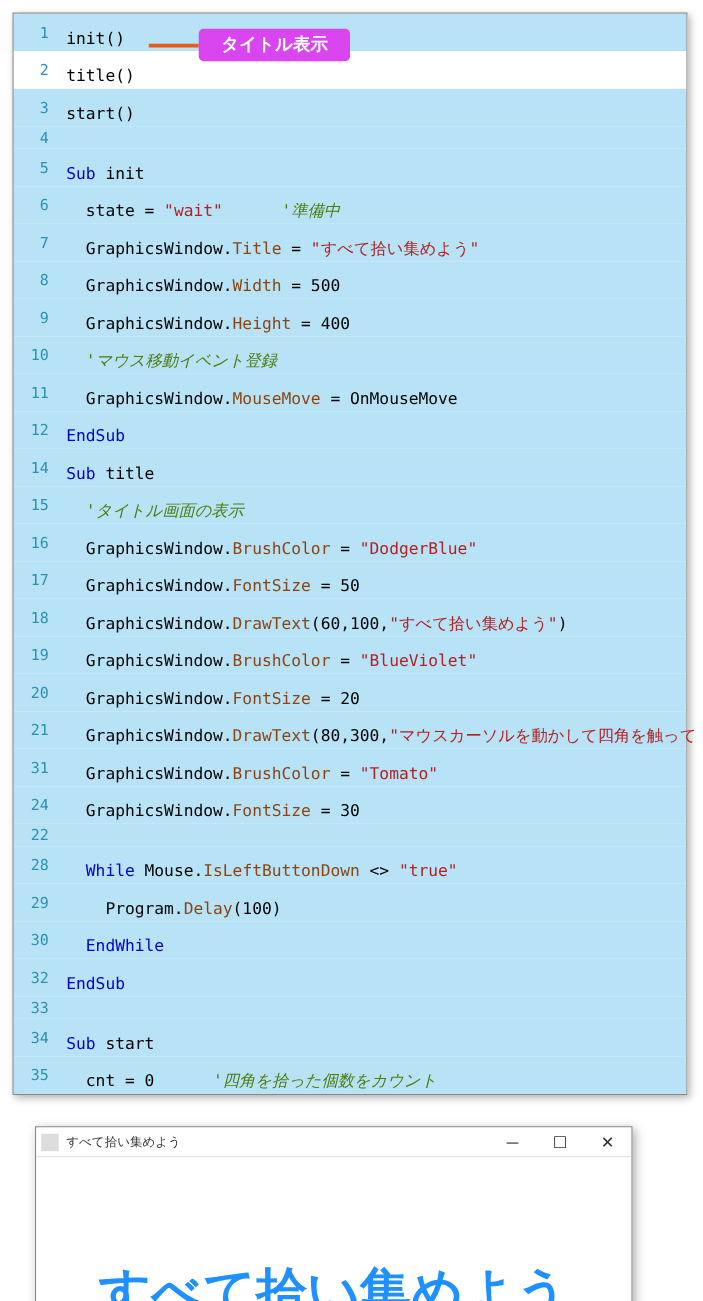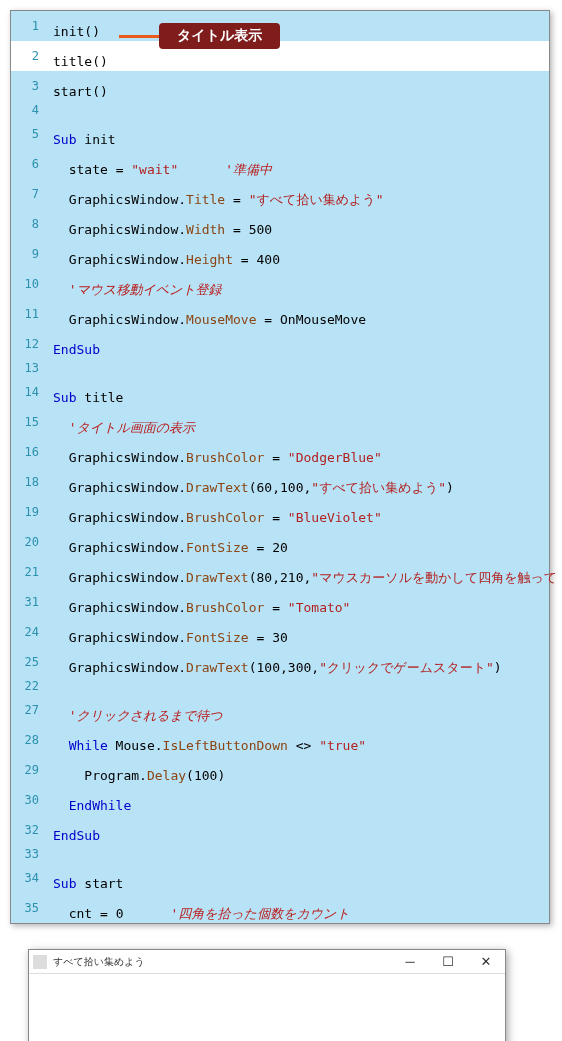--- a/index.html
+++ b/index.html
@@ -36,40 +36,40 @@
   }
   .code {
     white-space: pre;
     padding-left: 6px;
     flex: 1;
     margin-top: 12px;
   }
   .kw { color: #0000cd; }
   .str { color: #b22222; }
   .num { color: #000; }
-  .comment { color: #b91c1c; font-style: italic; }
+  .comment { color: #4d7c0f; font-style: italic; }
   .method { color: #8b4513; }
   .punct { color: #000; }
   .plain { color: #000; }
 
   .callout {
     position: absolute;
     left: 108px;
     top: 12px;
     display: flex;
     align-items: center;
     z-index: 10;
   }
   .callout-line {
     width: 40px;
     height: 3px;
     background: #ea5a1b;
   }
   .callout-label {
-    background: #7f1d1d;
+    background: #d946ef;
     color: #fff;
     padding: 4px 18px;
     border-radius: 4px;
     font-size: 14px;
     font-weight: bold;
     font-family: "Meiryo", sans-serif;
   }
 
   .app-window {
     margin-top: 25px;
@@ -174,70 +174,62 @@
       </div>
       <div class="code-line normal">
         <div class="gutter">11</div>
         <div class="code"><span class="plain">  GraphicsWindow</span><span class="punct">.</span><span class="method">MouseMove</span><span class="punct"> = </span><span class="plain">OnMouseMove</span></div>
       </div>
       <div class="code-line normal">
         <div class="gutter">12</div>
         <div class="code"><span class="kw">EndSub</span></div>
       </div>
       <div class="code-line normal">
-        <div class="gutter">13</div>
-        <div class="code"></div>
-      </div>
-      <div class="code-line normal">
         <div class="gutter">14</div>
         <div class="code"><span class="kw">Sub</span><span class="plain"> title</span></div>
       </div>
       <div class="code-line normal">
         <div class="gutter">15</div>
         <div class="code"><span class="plain">  </span><span class="comment">'タイトル画面の表示</span></div>
       </div>
       <div class="code-line normal">
         <div class="gutter">16</div>
         <div class="code"><span class="plain">  GraphicsWindow</span><span class="punct">.</span><span class="method">BrushColor</span><span class="punct"> = </span><span class="str">"DodgerBlue"</span></div>
       </div>
       <div class="code-line normal">
+        <div class="gutter">17</div>
+        <div class="code"><span class="plain">  GraphicsWindow</span><span class="punct">.</span><span class="method">FontSize</span><span class="punct"> = </span><span class="num">50</span></div>
+      </div>
+      <div class="code-line normal">
         <div class="gutter">18</div>
         <div class="code"><span class="plain">  GraphicsWindow</span><span class="punct">.</span><span class="method">DrawText</span><span class="punct">(</span><span class="num">60</span><span class="punct">,</span><span class="num">100</span><span class="punct">,</span><span class="str">"すべて拾い集めよう"</span><span class="punct">)</span></div>
       </div>
       <div class="code-line normal">
         <div class="gutter">19</div>
         <div class="code"><span class="plain">  GraphicsWindow</span><span class="punct">.</span><span class="method">BrushColor</span><span class="punct"> = </span><span class="str">"BlueViolet"</span></div>
       </div>
       <div class="code-line normal">
         <div class="gutter">20</div>
         <div class="code"><span class="plain">  GraphicsWindow</span><span class="punct">.</span><span class="method">FontSize</span><span class="punct"> = </span><span class="num">20</span></div>
       </div>
       <div class="code-line normal">
         <div class="gutter">21</div>
-        <div class="code"><span class="plain">  GraphicsWindow</span><span class="punct">.</span><span class="method">DrawText</span><span class="punct">(</span><span class="num">80</span><span class="punct">,</span><span class="num">210</span><span class="punct">,</span><span class="str">"マウスカーソルを動かして四角を触って！"</span></div>
+        <div class="code"><span class="plain">  GraphicsWindow</span><span class="punct">.</span><span class="method">DrawText</span><span class="punct">(</span><span class="num">80</span><span class="punct">,</span><span class="num">300</span><span class="punct">,</span><span class="str">"マウスカーソルを動かして四角を触って！"</span></div>
       </div>
       <div class="code-line normal">
         <div class="gutter">31</div>
         <div class="code"><span class="plain">  GraphicsWindow</span><span class="punct">.</span><span class="method">BrushColor</span><span class="punct"> = </span><span class="str">"Tomato"</span></div>
       </div>
       <div class="code-line normal">
         <div class="gutter">24</div>
         <div class="code"><span class="plain">  GraphicsWindow</span><span class="punct">.</span><span class="method">FontSize</span><span class="punct"> = </span><span class="num">30</span></div>
       </div>
       <div class="code-line normal">
-        <div class="gutter">25</div>
-        <div class="code"><span class="plain">  GraphicsWindow</span><span class="punct">.</span><span class="method">DrawText</span><span class="punct">(</span><span class="num">100</span><span class="punct">,</span><span class="num">300</span><span class="punct">,</span><span class="str">"クリックでゲームスタート"</span><span class="punct">)</span></div>
-      </div>
-      <div class="code-line normal">
         <div class="gutter">22</div>
         <div class="code"></div>
-      </div>
-      <div class="code-line normal">
-        <div class="gutter">27</div>
-        <div class="code"><span class="plain">  </span><span class="comment">'クリックされるまで待つ</span></div>
       </div>
       <div class="code-line normal">
         <div class="gutter">28</div>
         <div class="code"><span class="plain">  </span><span class="kw">While</span><span class="plain"> Mouse</span><span class="punct">.</span><span class="method">IsLeftButtonDown</span><span class="punct"> &lt;&gt; </span><span class="str">"true"</span></div>
       </div>
       <div class="code-line normal">
         <div class="gutter">29</div>
         <div class="code"><span class="plain">    Program</span><span class="punct">.</span><span class="method">Delay</span><span class="punct">(</span><span class="num">100</span><span class="punct">)</span></div>
       </div>
       <div class="code-line normal">

